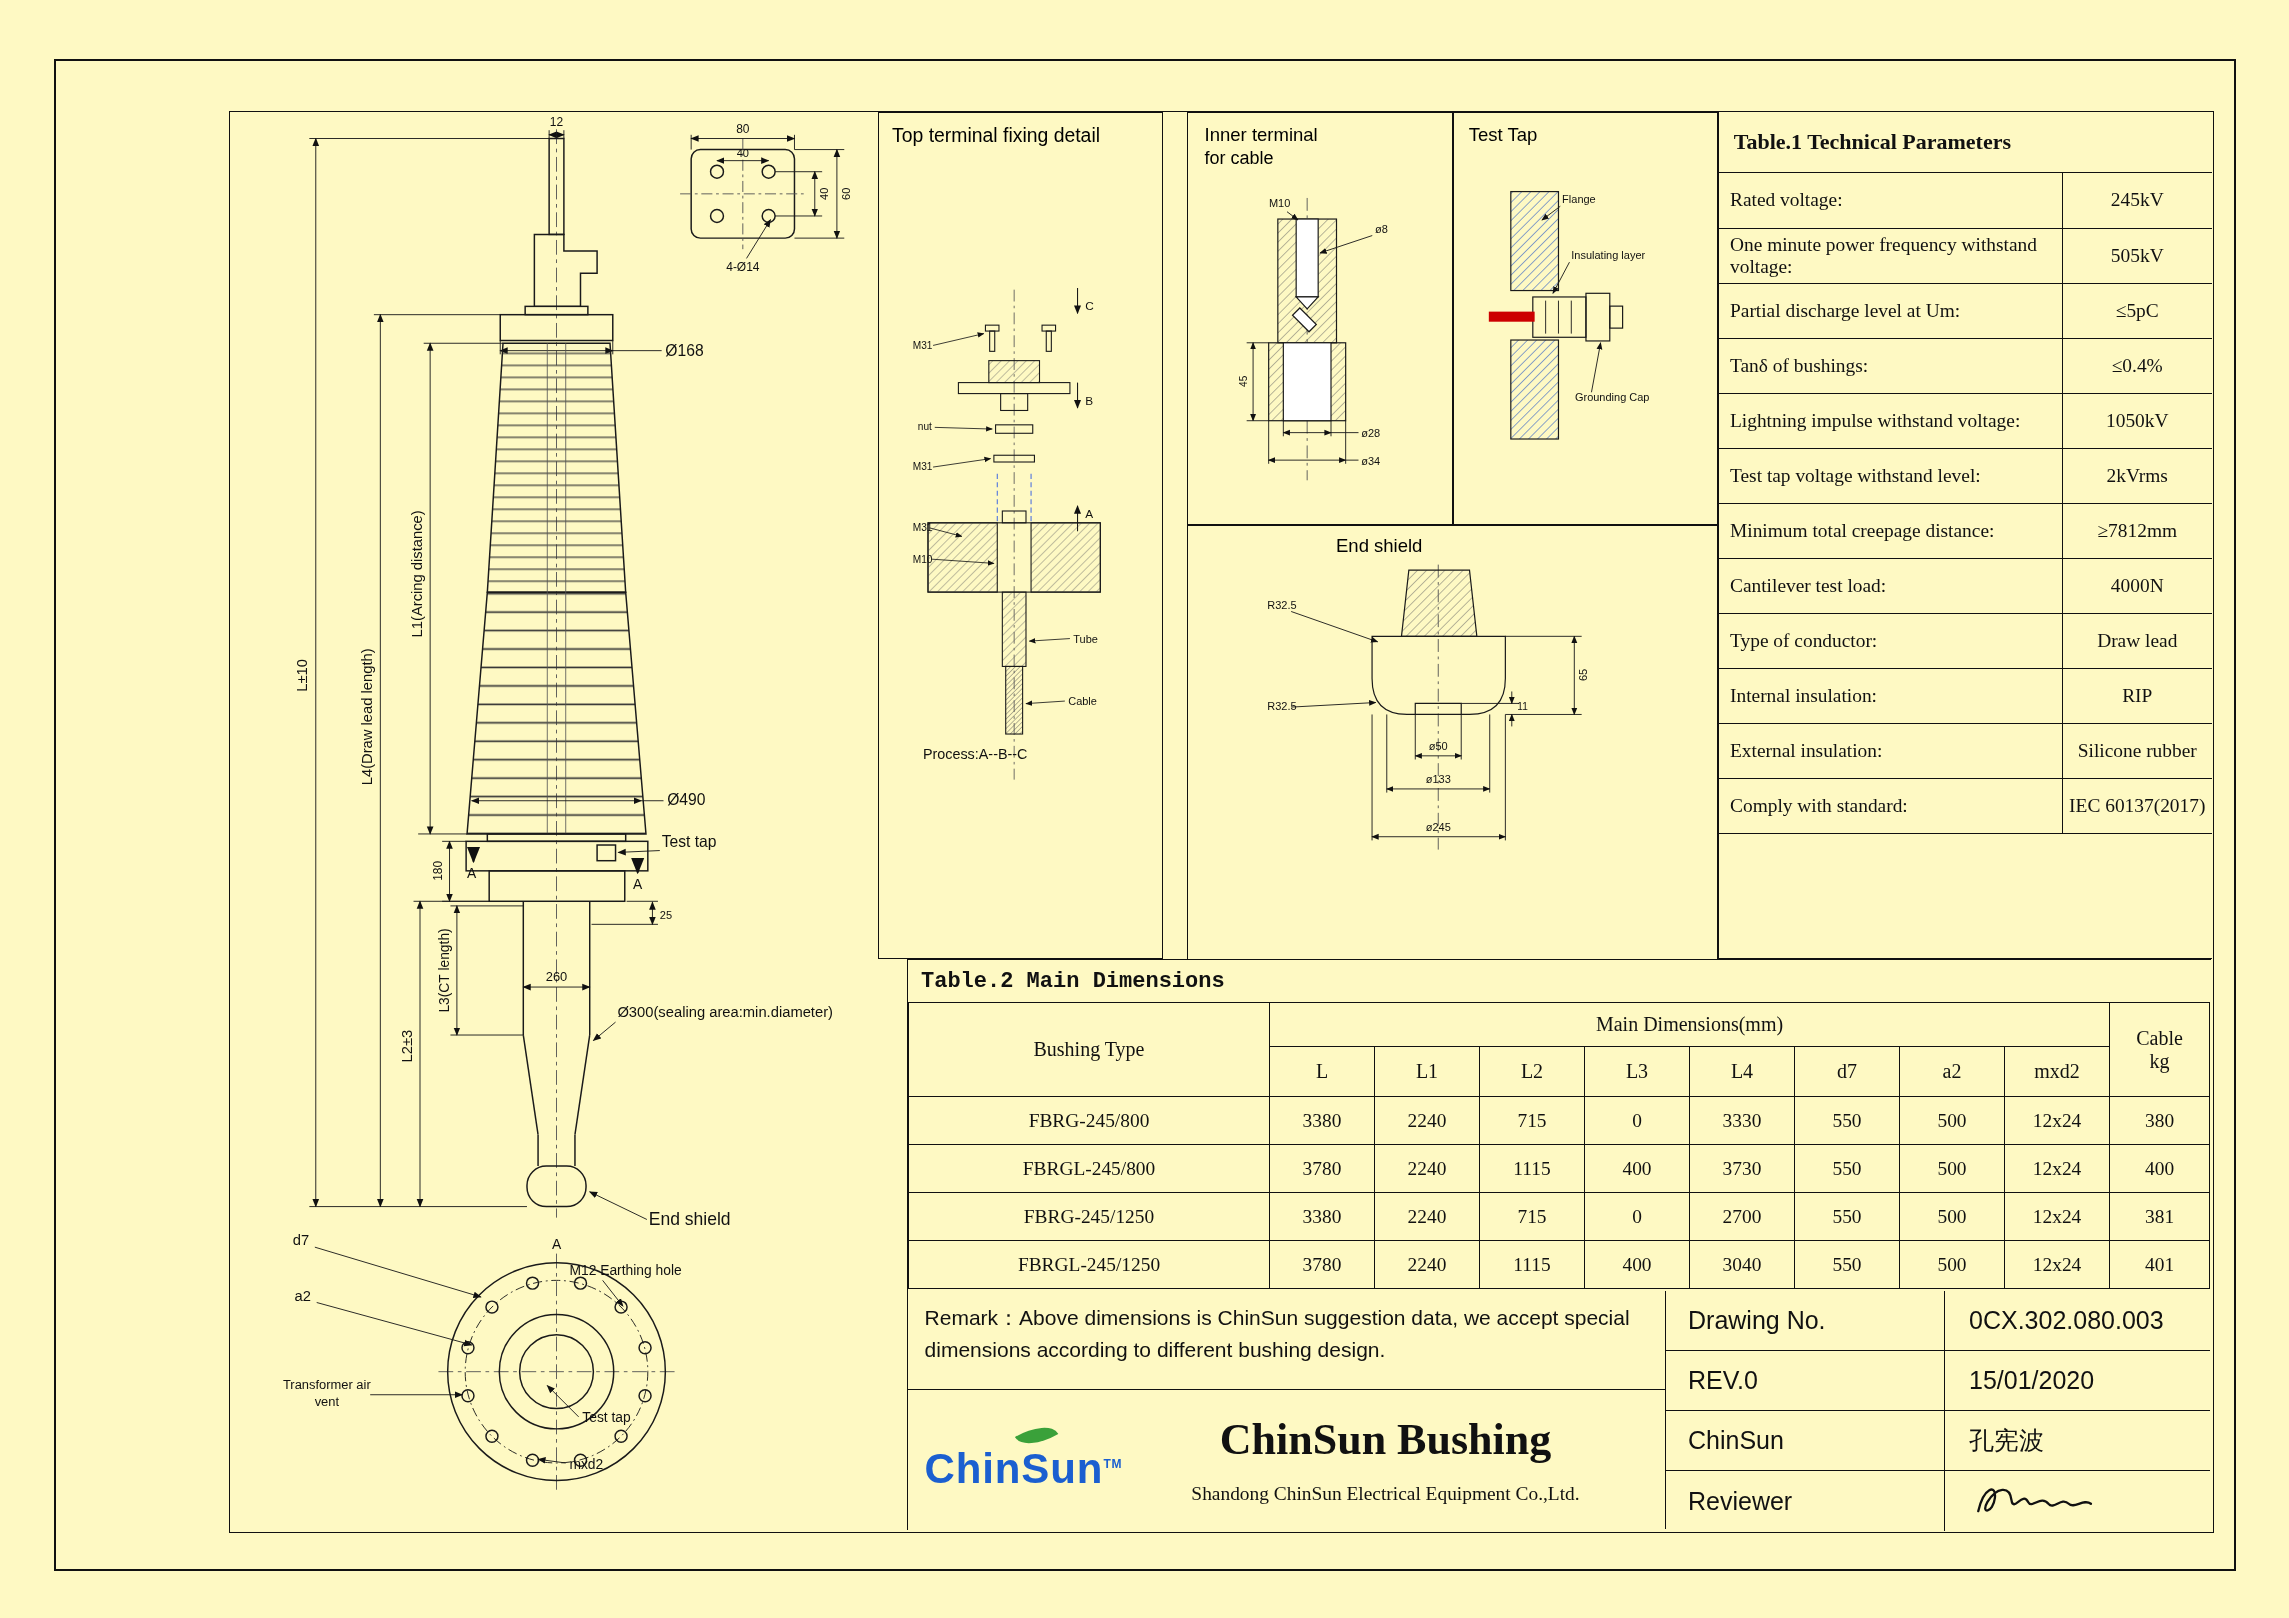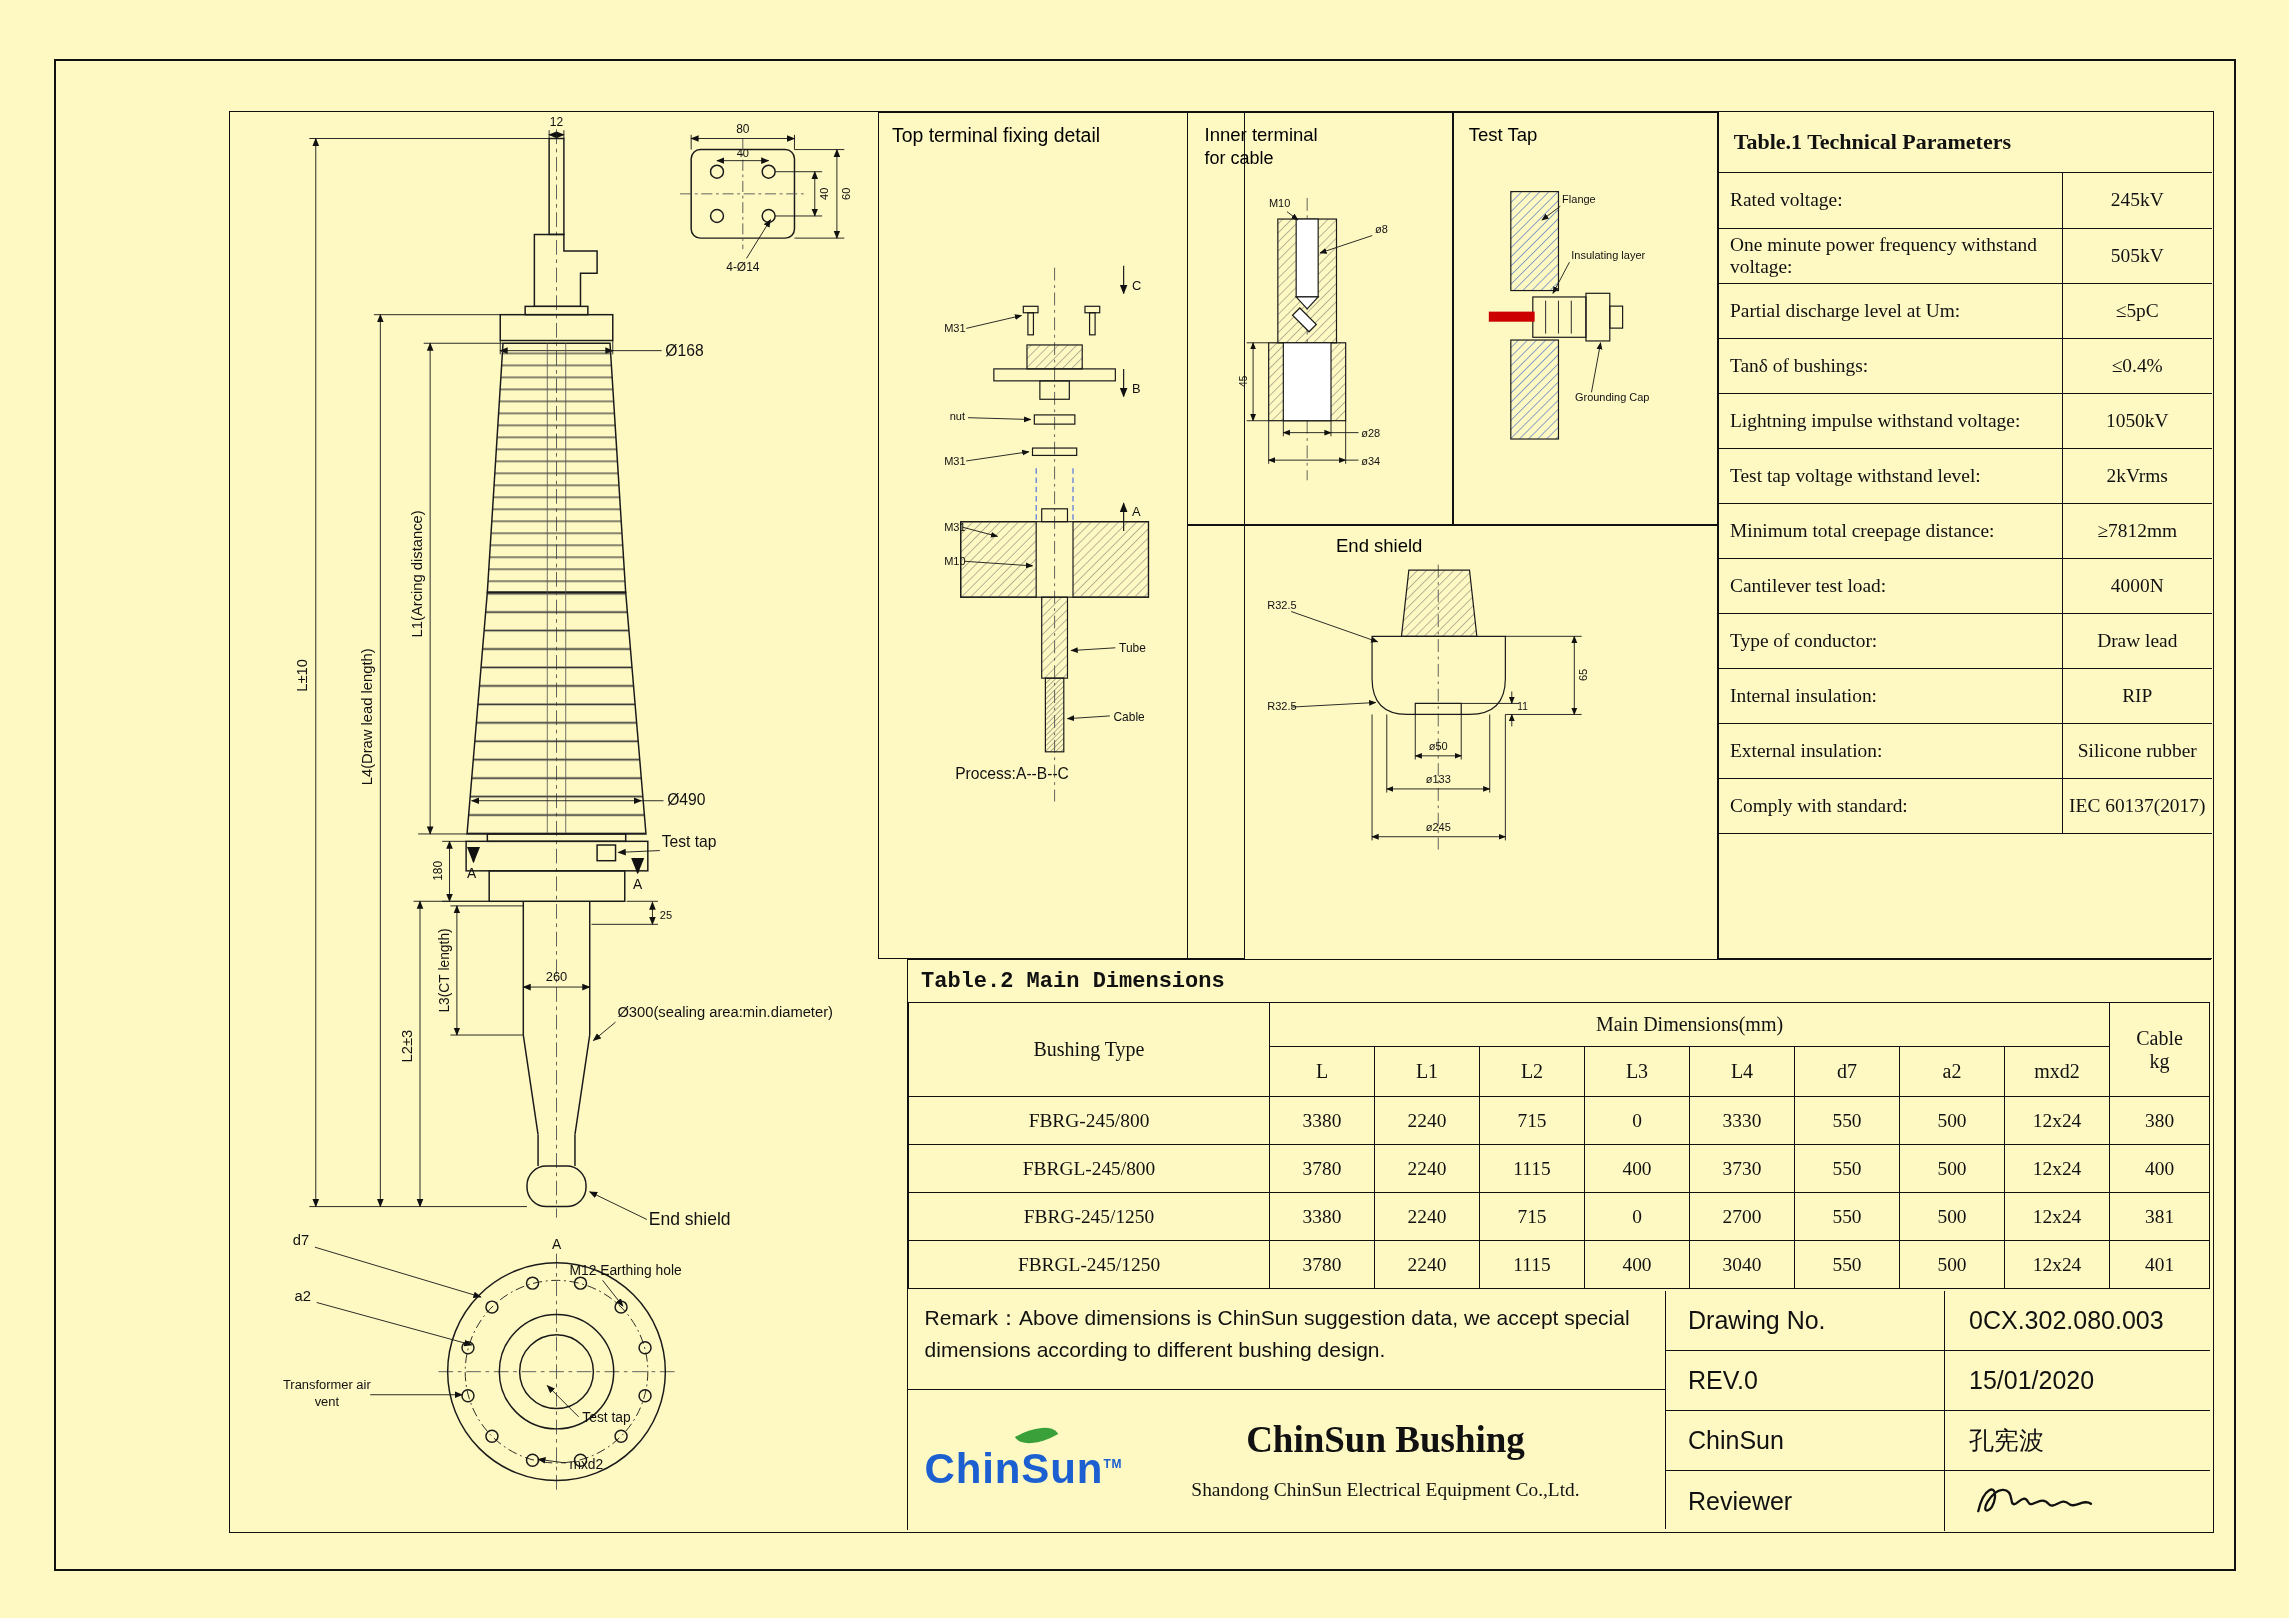--- a/index.html
+++ b/index.html
@@ -29,29 +29,29 @@
 table.t2 td{font-size:19.4px;border:1.8px solid #111;height:48px}
 table.t2 tr.h1 th{height:44px}
 table.t2 tr.h2 th{height:50px}
 .remark-box{position:absolute;left:0;top:331px;width:757px;height:98px;padding:11px 31px 0 16.6px;font-size:21px;line-height:1.5}
 .logo-box{position:absolute;left:0;top:429px;width:757px;height:140px;border-top:1.8px solid #111;display:flex;align-items:center}
 .logo{width:231px;text-align:center}
 .leaf{width:39px;height:18.5px;background:#3aa13a;border-radius:0 100% 0 100%;transform:rotate(-30deg);margin:0 0 0 109px}
 .logo-text{font-size:42px;font-weight:bold;color:#1b5fd0;letter-spacing:0.9px}
 .logo-text sup{font-size:12px;color:#1b5fd0}
 .company-mid{flex:1;text-align:center;padding-right:33px}
-.company-title{font-family:"Liberation Serif",serif;font-weight:bold;font-size:37px}
+.company-title{font-family:"Liberation Serif",serif;font-weight:bold;font-size:44px}
 .company-sub{font-family:"Liberation Serif",serif;font-size:19.4px;margin-top:18px}
 .title-block{position:absolute;left:757px;top:331px;width:545px;height:238px;border-left:1.8px solid #111}
 .tb-row{display:flex;height:60px;border-bottom:1.8px solid #111}
 .tb-row:last-child{border-bottom:none}
 .tb-label{width:279px;border-right:1.8px solid #111;display:flex;align-items:center;padding-left:22px;font-size:25px}
 .tb-value{flex:1;display:flex;align-items:center;padding-left:24px;font-size:25px}
 
-.box-topterm{left:648px;top:0;width:367px;height:847px}
+.box-topterm{left:648px;top:0;width:285px;height:847px}
 .box-innerterm{left:957px;top:0;width:266px;height:413px}
 .box-testtap{left:1223px;top:0;width:265px;height:413px}
 .box-endshield{left:957px;top:413px;width:531px;height:435px}
 .fill-svg{position:absolute;left:0;top:0;width:100%;height:100%}
 </style>
 </head>
 <body>
 
 <div class="page">
   <div class="outer-frame"></div>

